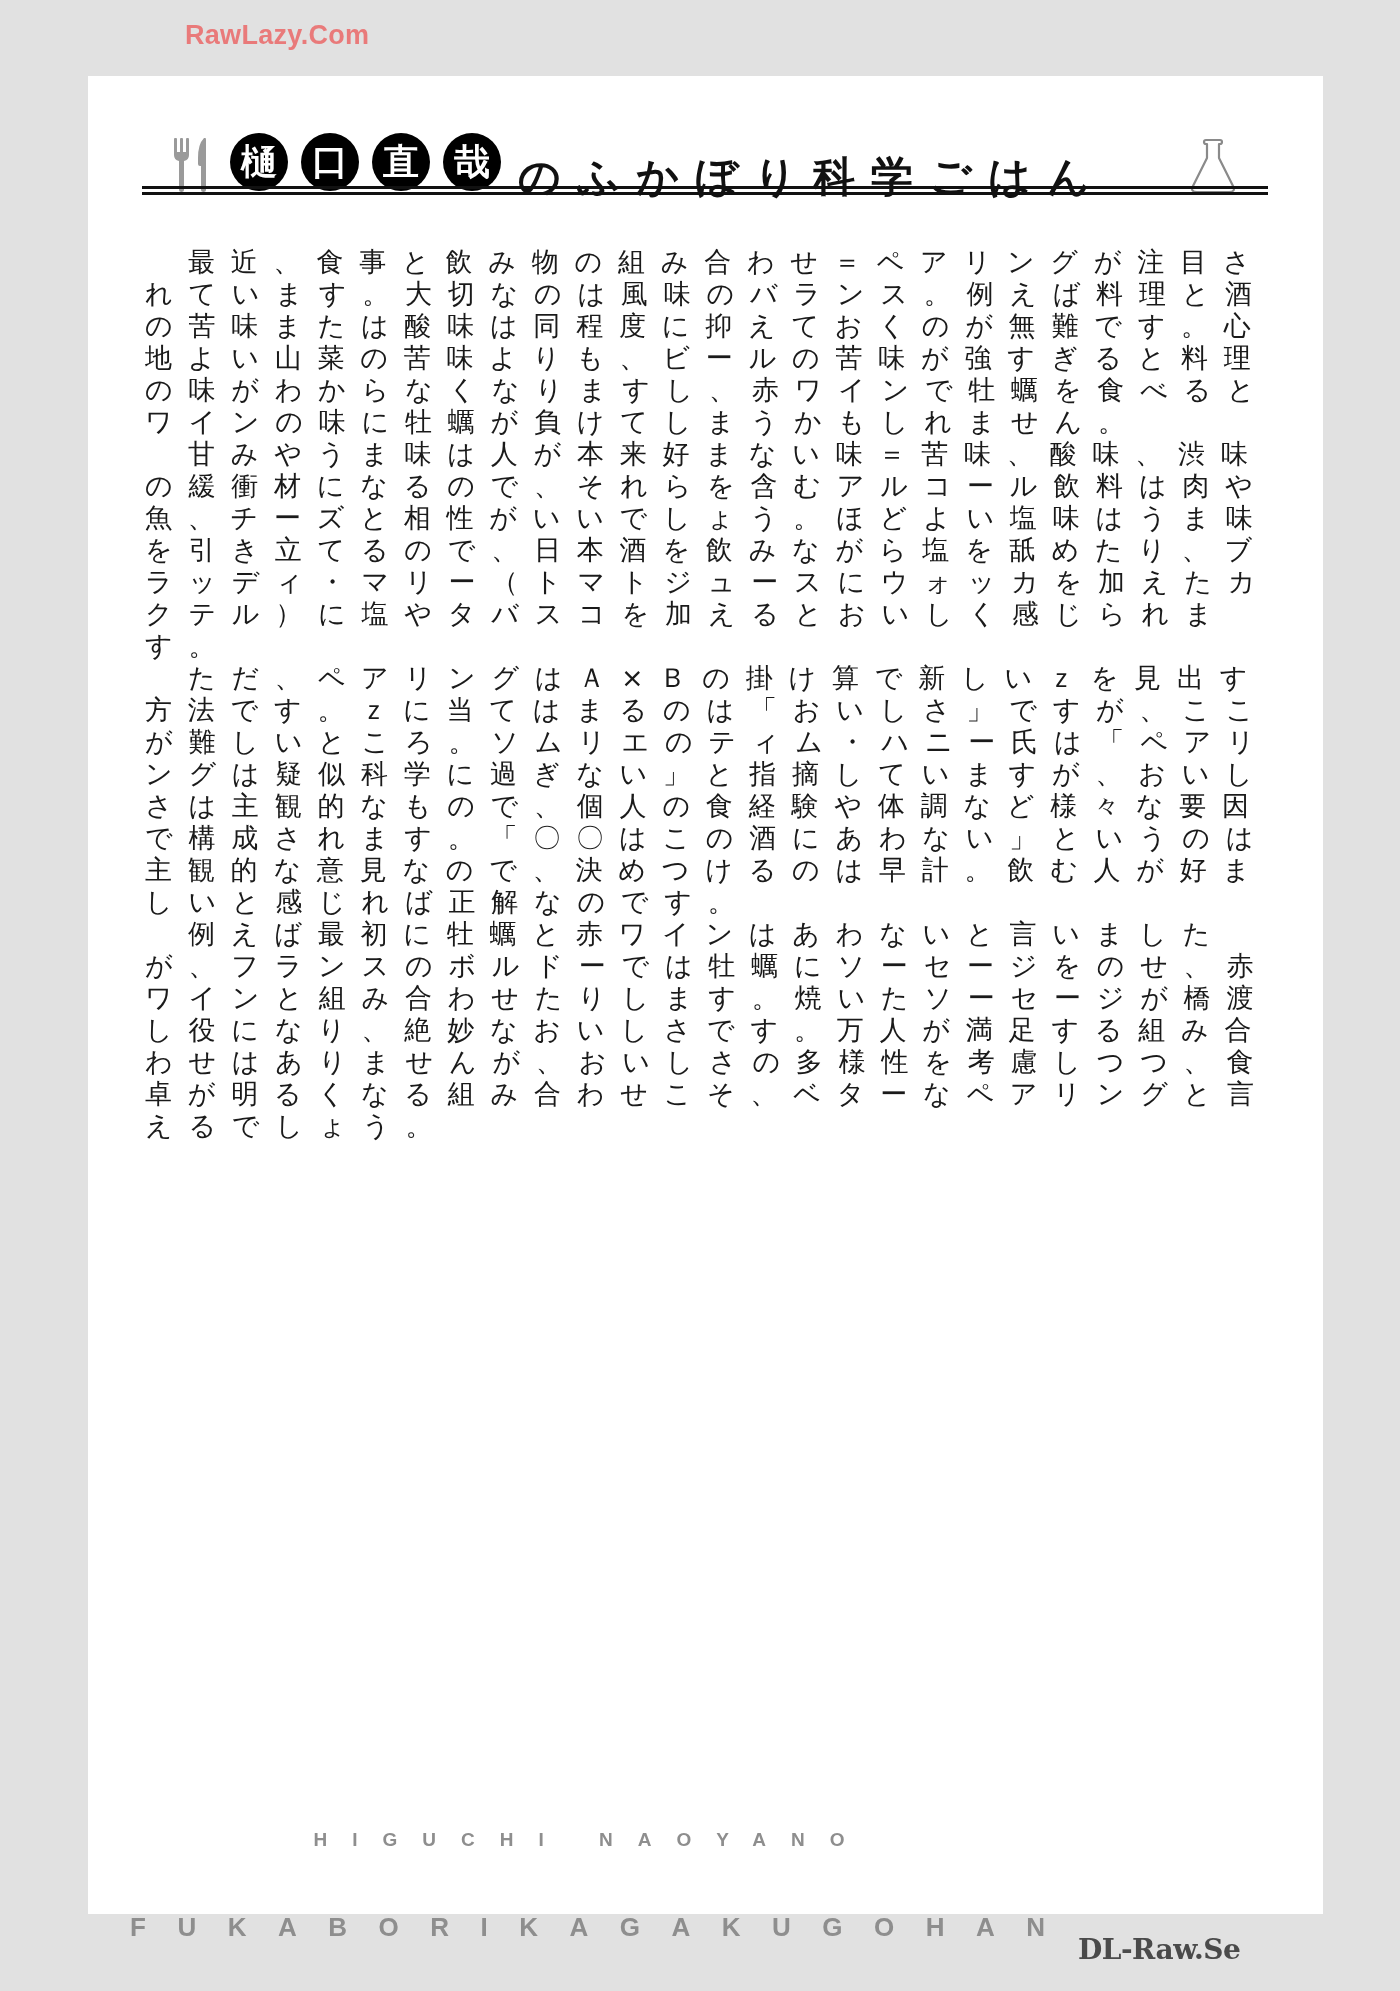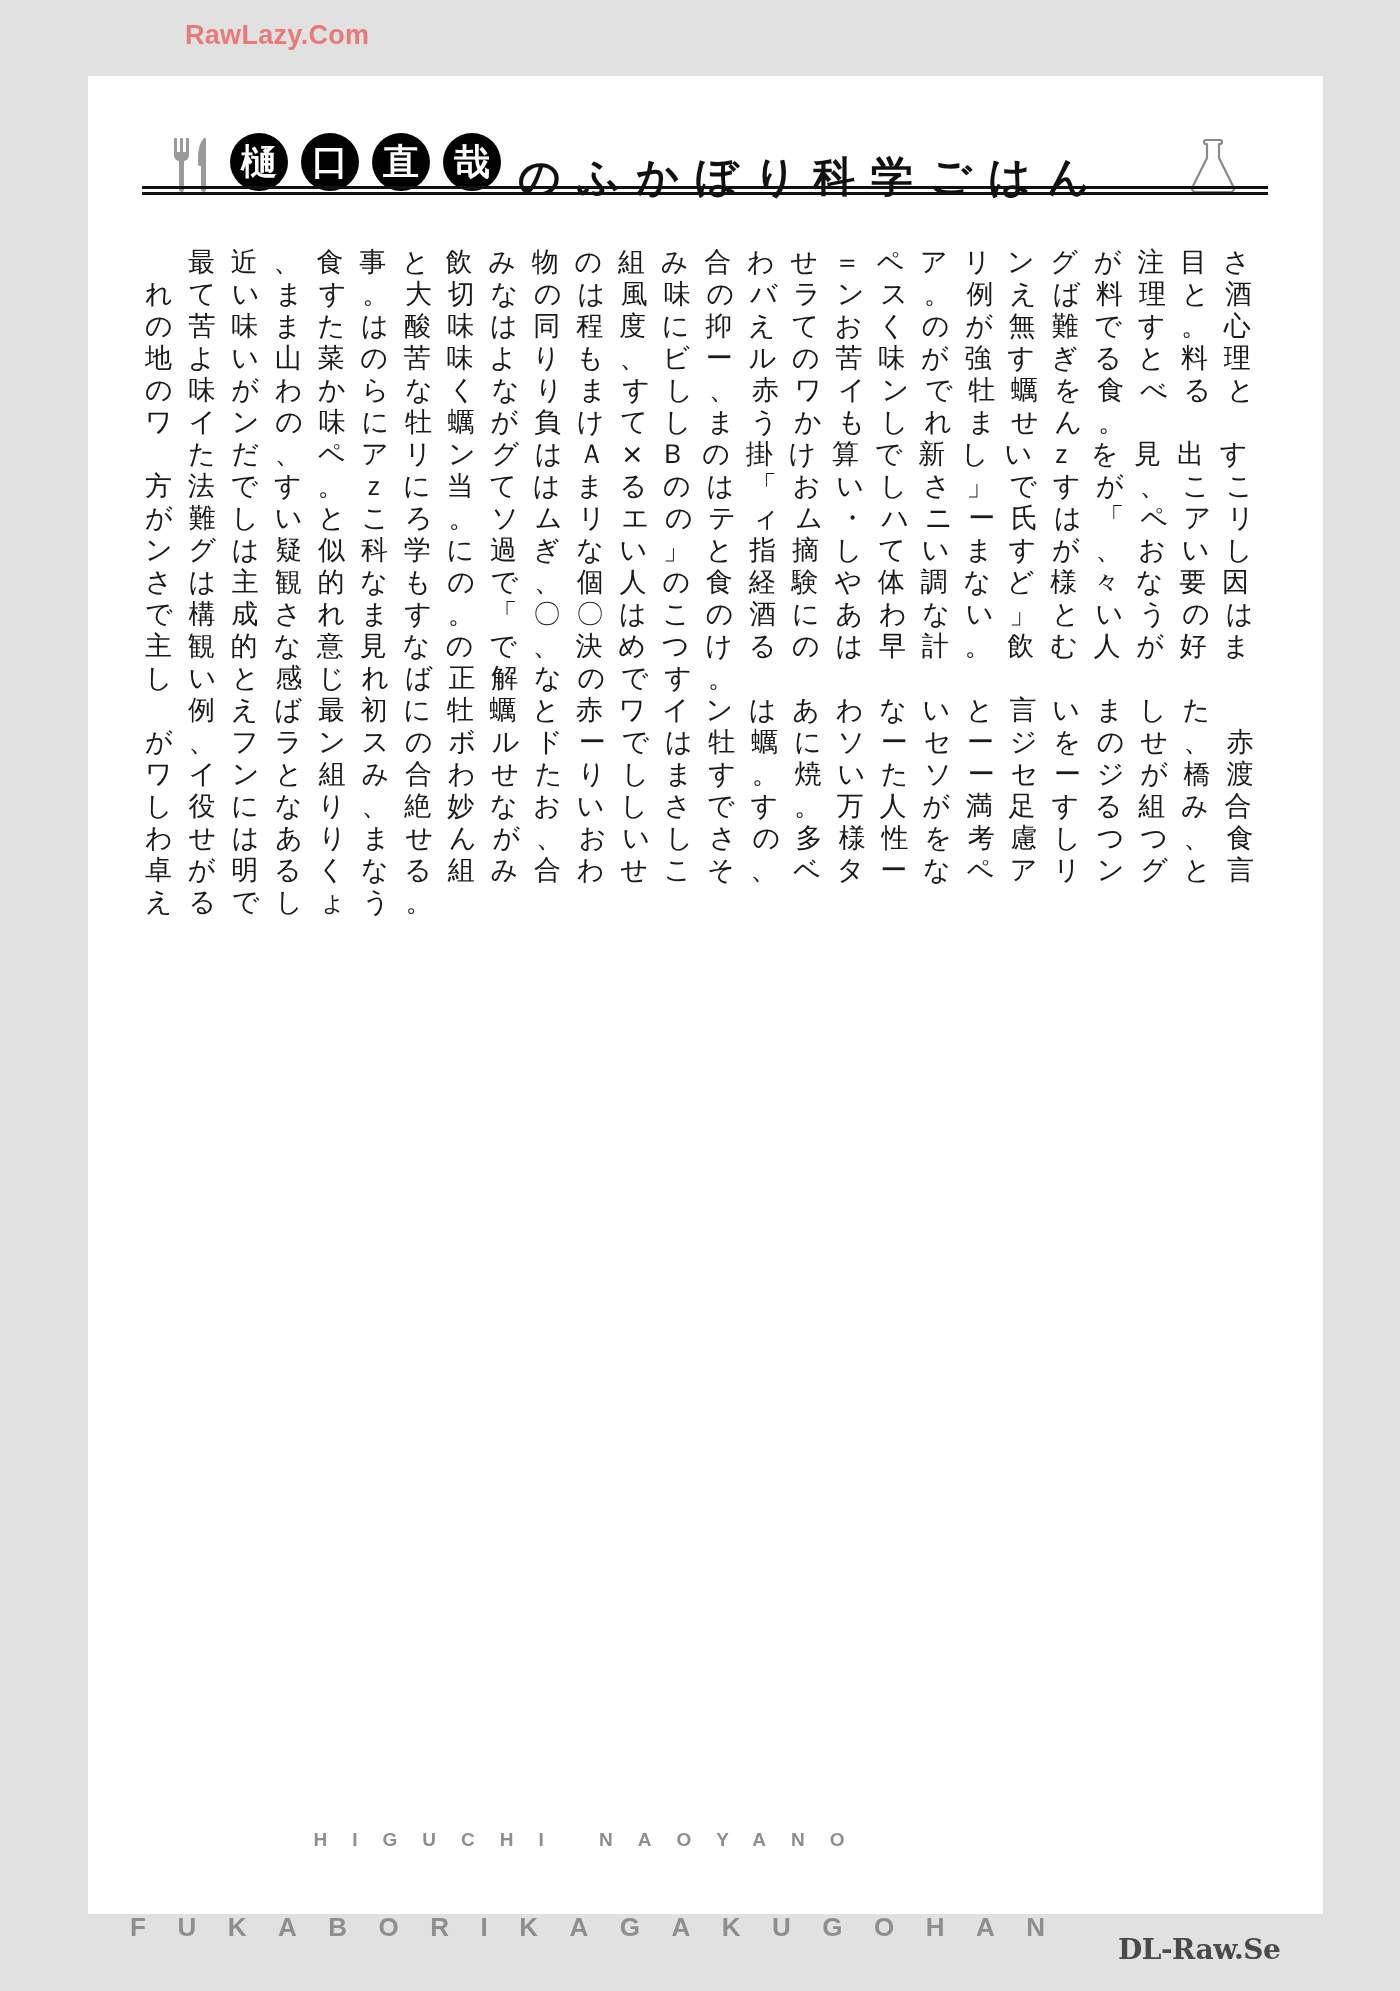--- a/index.html
+++ b/index.html
@@ -10,21 +10,21 @@
       overflow: hidden;
       font-family: "DejaVu Sans", sans-serif;
     }
     .watermark-top {
       position: absolute; left: 137px; top: 20px;
       font-family: "Liberation Sans", sans-serif;
       font-weight: bold; font-size: 27px;
       color: #e97a7a; letter-spacing: 0.3px; margin-left: 48px;
     }
     .watermark-bottom {
-      position: absolute; left: 1118px; top: 1933px;
+      position: absolute; left: 1078px; top: 1933px;
       font-family: "DejaVu Serif", serif;
       font-weight: bold; font-size: 28px;
       color: #4a4a4a; letter-spacing: -0.5px;
     }
     .page {
       position: absolute; left: 88px; top: 76px;
       width: 1235px; height: 1838px;
       background: #ffffff;
     }
     .header {
@@ -113,20 +113,21 @@
     <svg class="flask" viewBox="0 0 46 56">
       <path d="M16 2 h14 q2 0 2 2 q0 2 -2 2 h-1 v14 l14 28 q3 6 -4 6 h-32 q-7 0 -4 -6 l14 -28 v-14 h-1 q-2 0 -2 -2 q0 -2 2 -2 z" fill="none" stroke="#8a8a8a" stroke-width="2.2" stroke-linejoin="round"></path>
     </svg>
 
     <div class="rule r1"></div>
     <div class="rule r2"></div>
   </div>
 
   <div class="body-text">
     <p class="para">最近、食事と飲み物の組み合わせ＝ペアリングが注目されています。大切なのは風味のバランス。例えば料理と酒の苦味または酸味は同程度に抑えておくのが無難です。心地よい山菜の苦味よりも、ビールの苦味が強すぎると料理の味がわからなくなりますし、赤ワインで牡蠣を食べるとワインの味に牡蠣が負けてしまうかもしれません。</p>
+    <p class="para">甘みやうま味は人が本来好まない味＝苦味、酸味、渋味の緩衝材になるので、それらを含むアルコール飲料は肉や魚、チーズと相性がいいでしょう。ほどよい塩味はうま味を引き立てるので、日本酒を飲みながら塩を舐めたり、ブラッディ・マリー（トマトジュースにウォッカを加えたカクテル）に塩やタバスコを加えるとおいしく感じられます。</p>
     <p class="para">ただ、ペアリングはＡ×Ｂの掛け算で新しいｚを見出す方法です。ｚに当てはまるのは「おいしさ」ですが、ここが難しいところ。ソムリエのティム・ハニー氏は「ペアリングは疑似科学に過ぎない」と指摘していますが、おいしさは主観的なもので、個人の食経験や体調など様々な要因で構成されます。「〇〇はこの酒にあわない」というのは主観的な意見なので、決めつけるのは早計。飲む人が好ましいと感じれば正解なのです。</p>
     <p class="para">例えば最初に牡蠣と赤ワインはあわないと言いましたが、フランスのボルドーでは牡蠣にソーセージをのせ、赤ワインと組み合わせたりします。焼いたソーセージが橋渡し役になり、絶妙なおいしさです。万人が満足する組み合わせはありませんが、おいしさの多様性を考慮しつつ、食卓が明るくなる組み合わせこそ、ベターなペアリングと言えるでしょう。</p>
   </div>
 
   <div class="footer l1">HIGUCHI NAOYANO</div>
   <div class="footer l2">FUKABORIKAGAKUGOHAN</div>
 </div>
 
 <div class="watermark-bottom">DL-Raw.Se</div>
 

